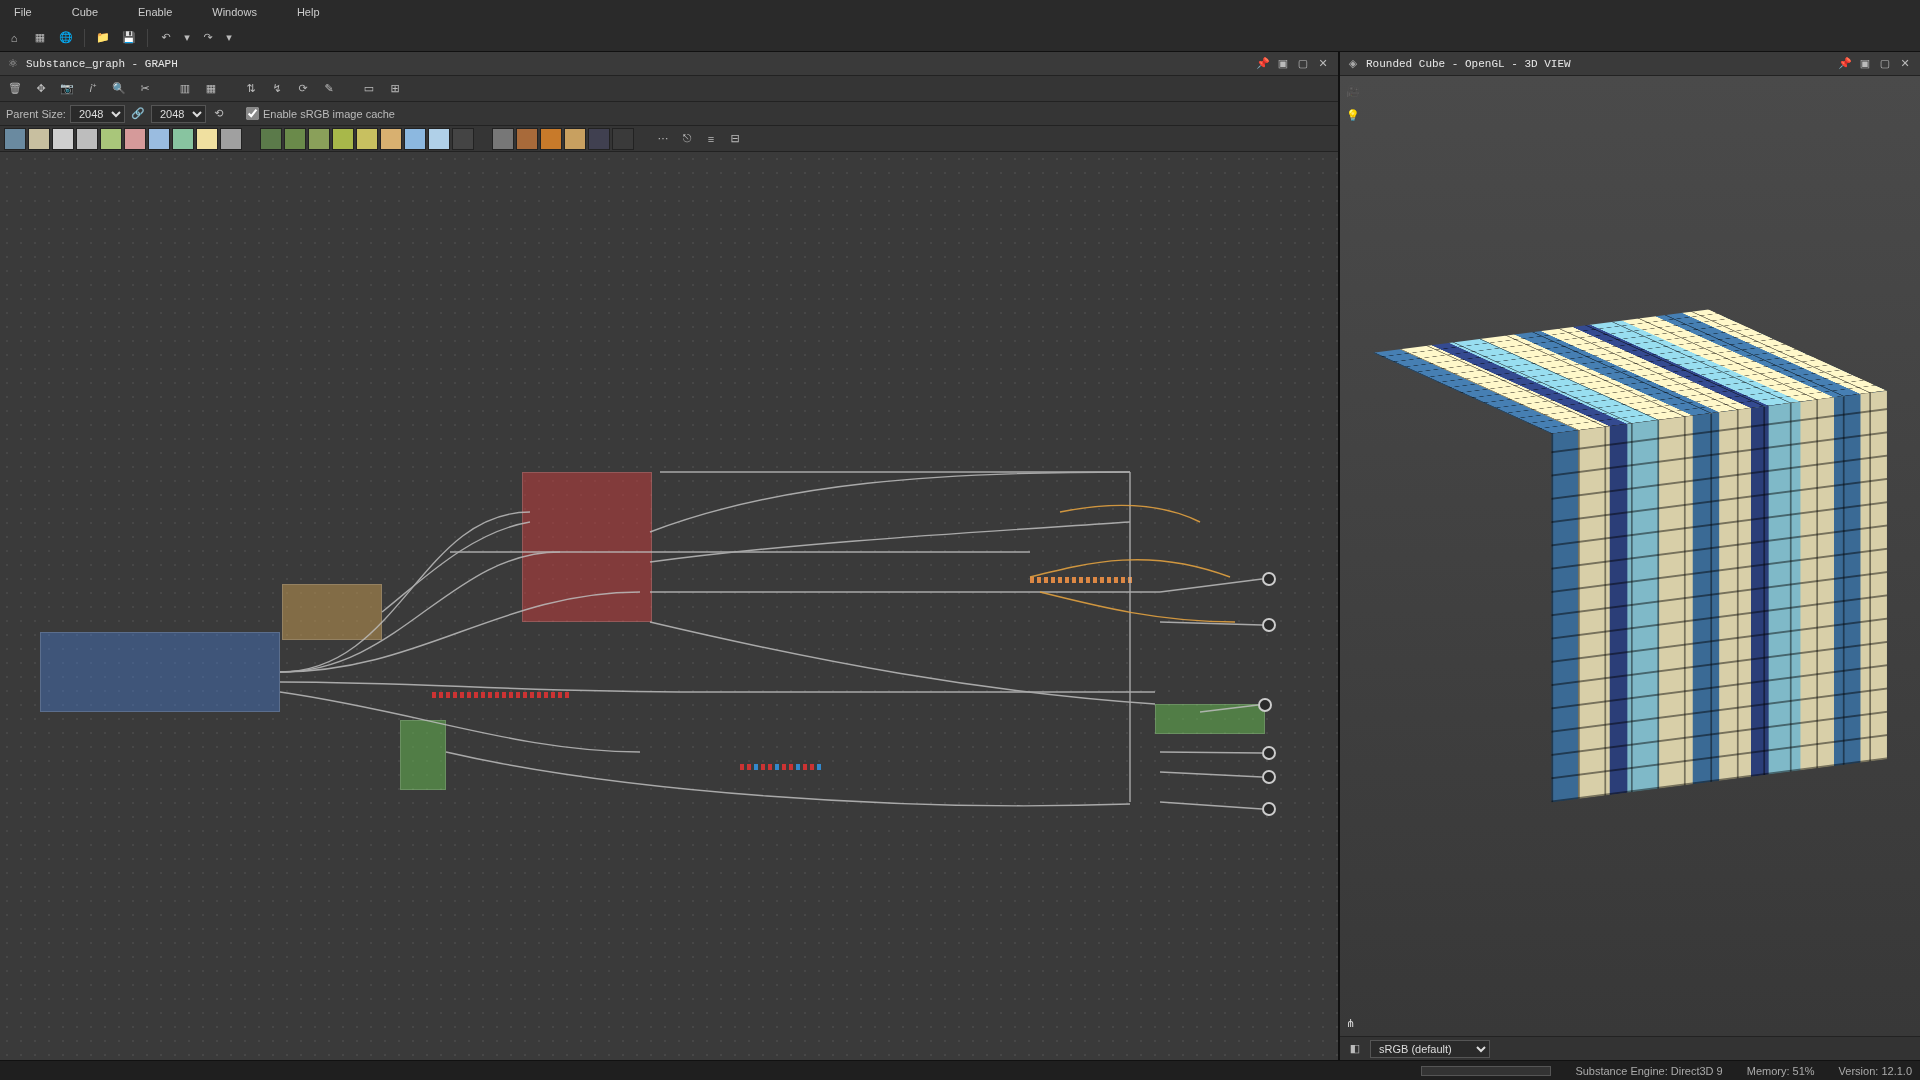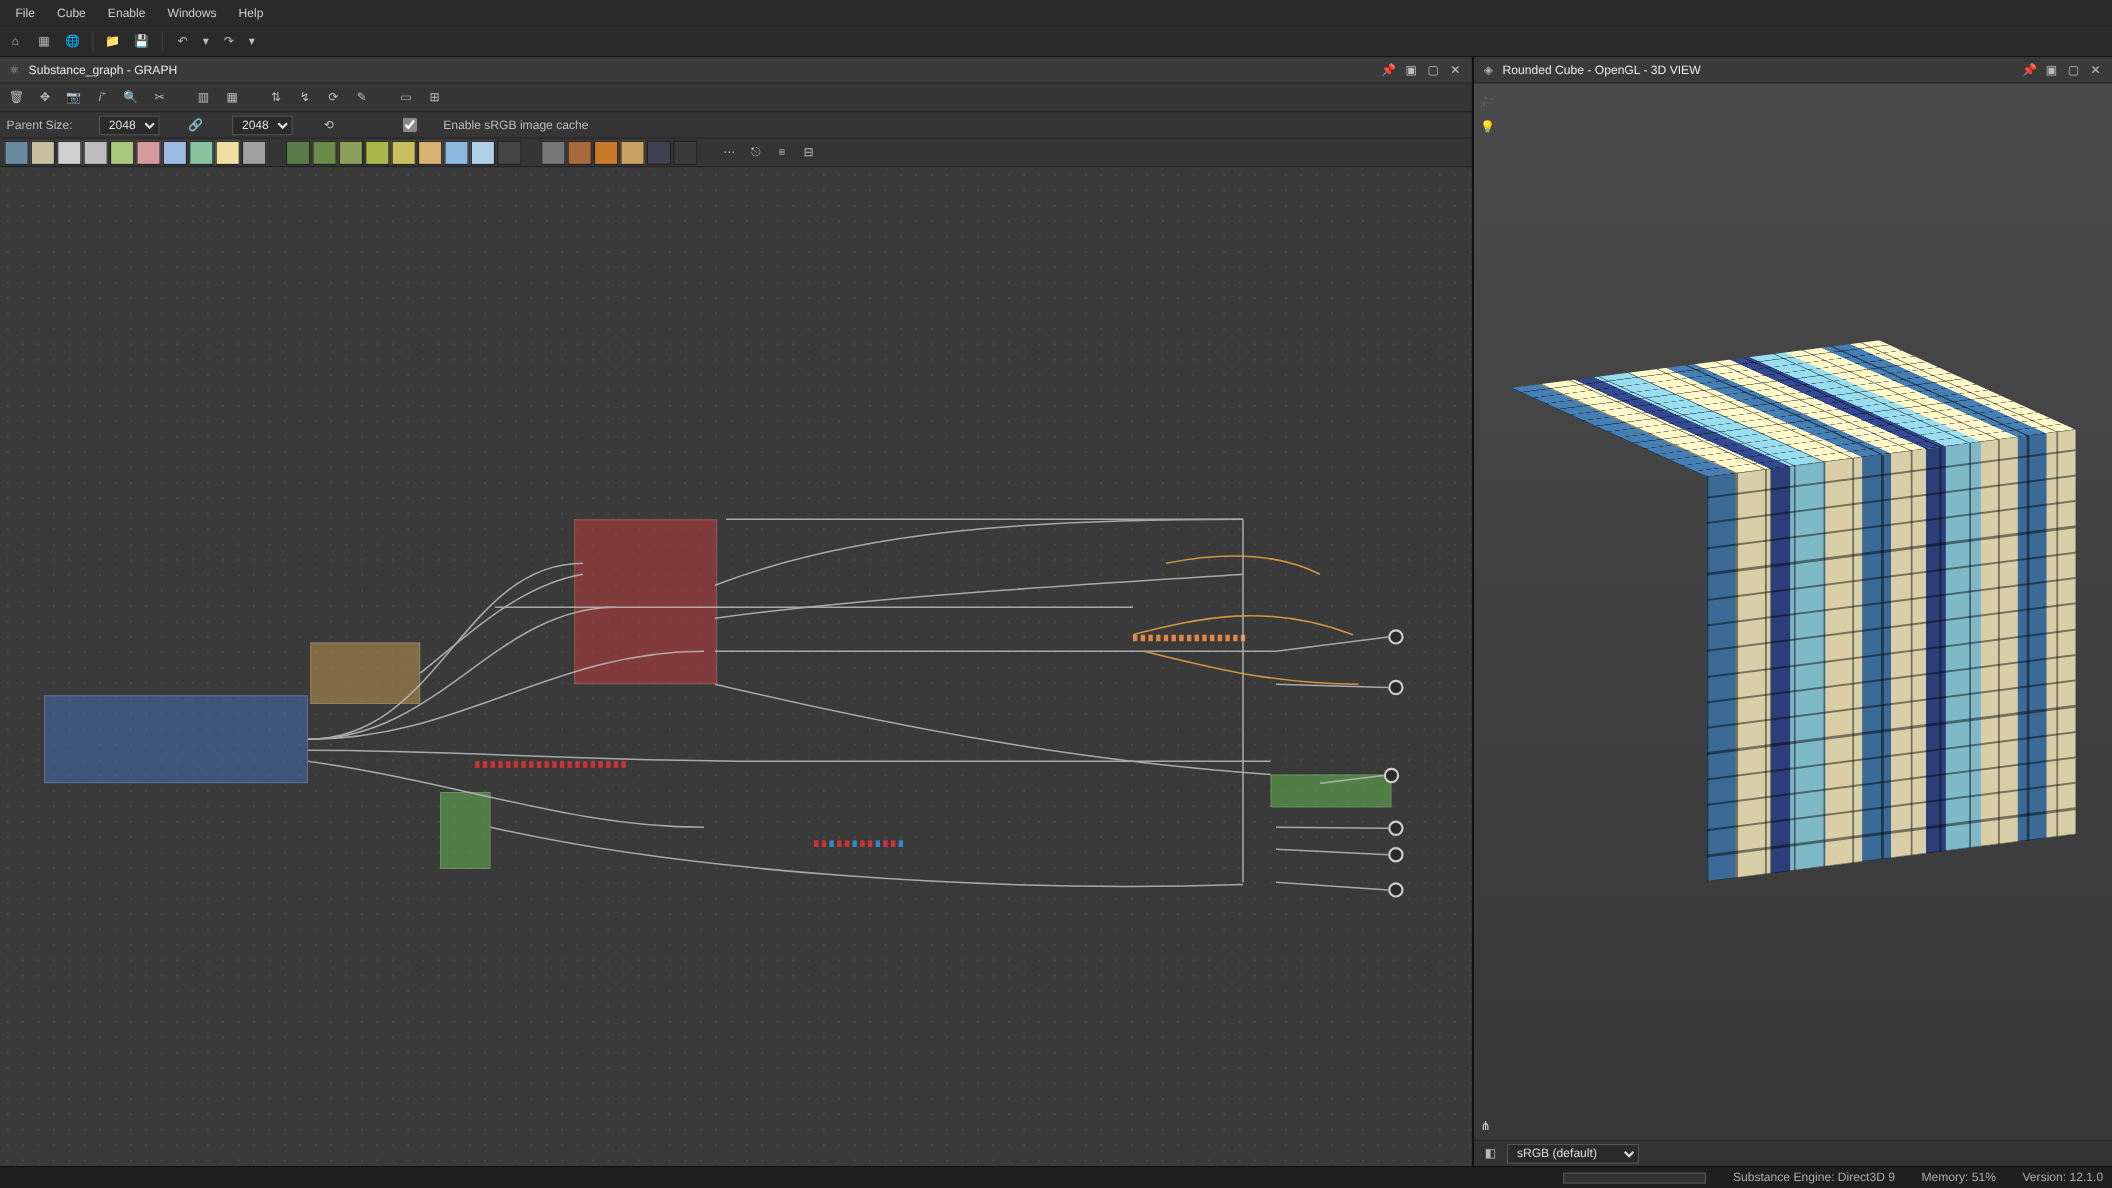--- a/index.html
+++ b/index.html
@@ -1,43 +1,43 @@
 <!DOCTYPE html>
 <html><head>
 <meta charset="utf-8">
 <style>
 * { margin: 0; padding: 0; box-sizing: border-box; font-family: "Segoe UI", Arial, sans-serif; font-size: 11px; user-select: none; }
 html, body { width: 1920px; height: 1080px; background: #1a1a1a; color: #ccc; overflow: hidden; }
 
 
-.menubar { height: 24px; background: #2a2a2a; display: flex; align-items: center; padding: 10px 4px; gap: 0; }
+.menubar { height: 24px; background: #2a2a2a; display: flex; align-items: center; padding: 10px 4px; gap: 20px; }
 .menubar .item { padding: 3px 10px; cursor: pointer; }
 
 .maintoolbar { height: 28px; background: #2a2a2a; border-bottom: 1px solid #111; display:flex; align-items:center; padding:0 4px; gap:6px;}
 .maintoolbar .tbtn { width:20px; height:20px; display:flex; align-items:center; justify-content:center; color:#bbb; cursor:pointer; }
 .maintoolbar .sep { width:1px; height:18px; background:#444; margin:0 2px; }
 
 
 .workspace { display:flex; height: calc(100% - 24px - 28px - 20px); }
 .panel { display:flex; flex-direction:column; background:#2f2f2f; }
 .panel.graph { flex: 0 0 1340px; border-right:2px solid #111; position:relative;}
 .panel.view3d { flex: 1; }
 
 
 .panel-title { height:24px; background:#3a3a3a; display:flex; align-items:center; padding:0 6px; gap:6px; border-bottom:1px solid #222;}
 .panel-title .lead-ico { width:14px; height:14px; display:flex; align-items:center; justify-content:center; color:#aaa;}
-.panel-title .title { color:#e8e8e8; font-weight:500;}
+.panel-title .title { color:#e8e8e8; font-weight:500;font-family:Liberation Mono, monospace;}
 .panel-title .ctrls { margin-left:auto; display:flex; gap:2px;}
 .panel-title .wbtn { width:18px; height:16px; display:flex; align-items:center; justify-content:center; color:#bbb; cursor:pointer;}
 
 
 .graph-toolbar1 { height:26px; background:#353535; display:flex; align-items:center; padding:0 4px; gap:4px; border-bottom:1px solid #222;}
 .graph-toolbar1 .gbtn { width:22px; height:22px; display:flex; align-items:center; justify-content:center; color:#bbb; cursor:pointer;}
 
-.graph-toolbar2 { height:24px; background:#353535; display:flex; align-items:center; padding:0 6px; gap:24px; border-bottom:1px solid #222;}
+.graph-toolbar2 { height:24px; background:#353535; display:flex; align-items:center; padding:0 6px; gap:4px; border-bottom:1px solid #222;}
 .graph-toolbar2 label { color:#bbb; }
 .graph-toolbar2 select { background:#2a2a2a; color:#ddd; border:1px solid #555; font-size:11px; padding:1px 4px;}
 .graph-toolbar2 .sbtn { width:18px;height:18px;display:flex;align-items:center;justify-content:center;color:#bbb;cursor:pointer;}
 .graph-toolbar2 input[type=checkbox]{ accent-color:#888;}
 
 .graph-toolbar3 { height:26px; background:#353535; display:flex; align-items:center; padding:0 4px; gap:2px; border-bottom:1px solid #222;}
 .graph-toolbar3 .nbtn { width:22px;height:22px; display:flex;align-items:center;justify-content:center; cursor:pointer; border:1px solid #222; }
 .graph-toolbar3 .gap { width:14px; }
 
 

